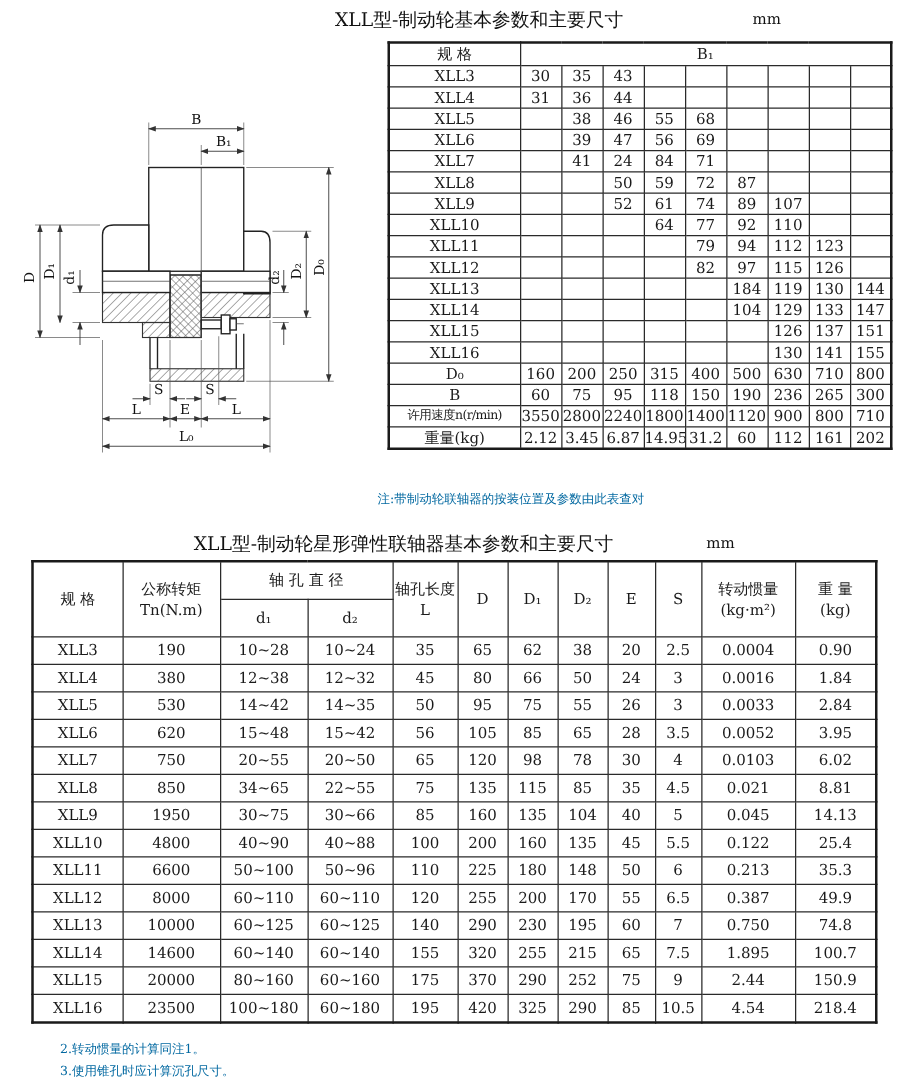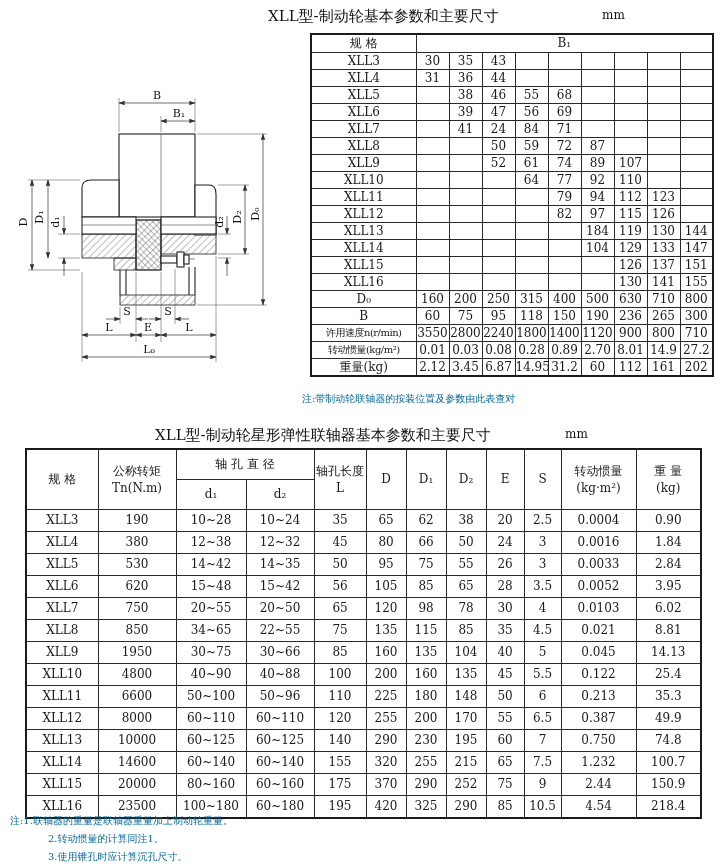--- a/index.html
+++ b/index.html
@@ -361,32 +361,20 @@
           <td class="sm">许用速度n(r/min)</td>
           <td>3550</td>
           <td>2800</td>
           <td>2240</td>
           <td>1800</td>
           <td>1400</td>
           <td>1120</td>
           <td>900</td>
           <td>800</td>
           <td>710</td>
-        </tr>
-        <tr>
-          <td class="sm">转动惯量(kg/m²)</td>
-          <td>0.01</td>
-          <td>0.03</td>
-          <td>0.08</td>
-          <td>0.28</td>
-          <td>0.89</td>
-          <td>2.70</td>
-          <td>8.01</td>
-          <td>14.9</td>
-          <td>27.2</td>
         </tr>
         <tr>
           <td>重量(kg)</td>
           <td>2.12</td>
           <td>3.45</td>
           <td>6.87</td>
           <td>14.95</td>
           <td>31.2</td>
           <td>60</td>
           <td>112</td>
@@ -606,21 +594,21 @@
           <td>XLL14</td>
           <td>14600</td>
           <td>60~140</td>
           <td>60~140</td>
           <td>155</td>
           <td>320</td>
           <td>255</td>
           <td>215</td>
           <td>65</td>
           <td>7.5</td>
-          <td>1.232</td>
+          <td>1.895</td>
           <td>100.7</td>
         </tr>
         <tr>
           <td>XLL15</td>
           <td>20000</td>
           <td>80~160</td>
           <td>60~160</td>
           <td>175</td>
           <td>370</td>
           <td>290</td>
@@ -640,17 +628,16 @@
           <td>325</td>
           <td>290</td>
           <td>85</td>
           <td>10.5</td>
           <td>4.54</td>
           <td>218.4</td>
         </tr>
       </tbody>
   </table>
 
-  <div class="abs note" style="left:10px;top:814px;">注:1.联轴器的重量是联轴器重量加上制动轮重量。</div>
   <div class="abs note" style="left:48px;top:832px;">2.转动惯量的计算同注1。</div>
   <div class="abs note" style="left:48px;top:850px;">3.使用锥孔时应计算沉孔尺寸。</div>
 
 </div>
 
 </body></html>

